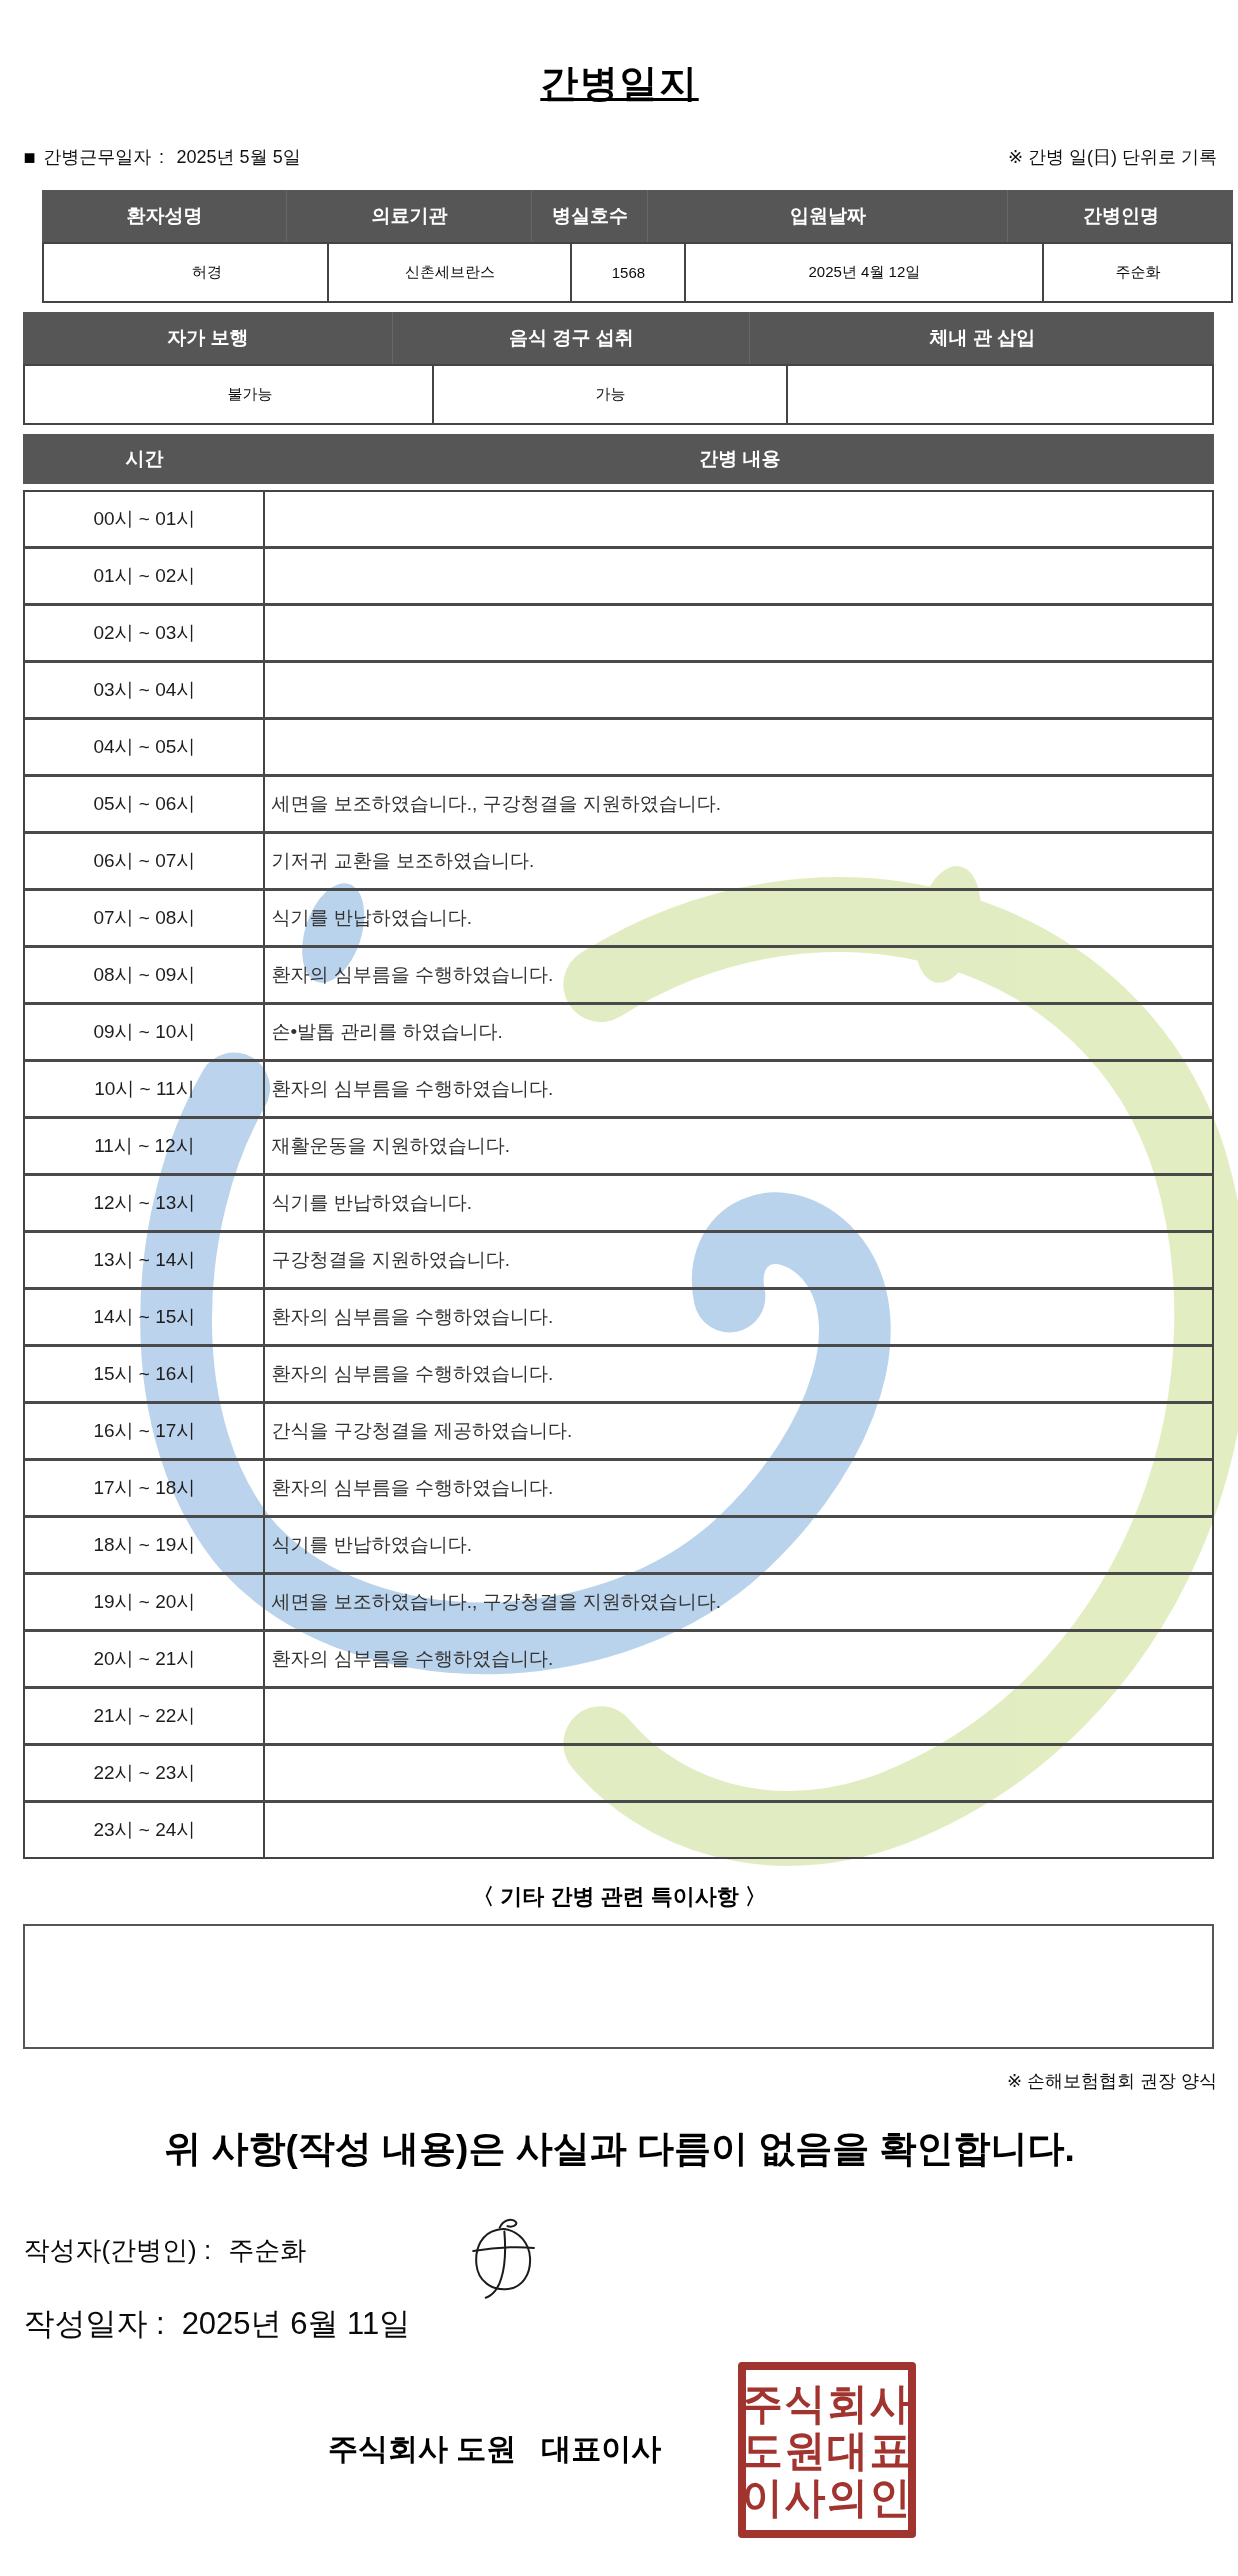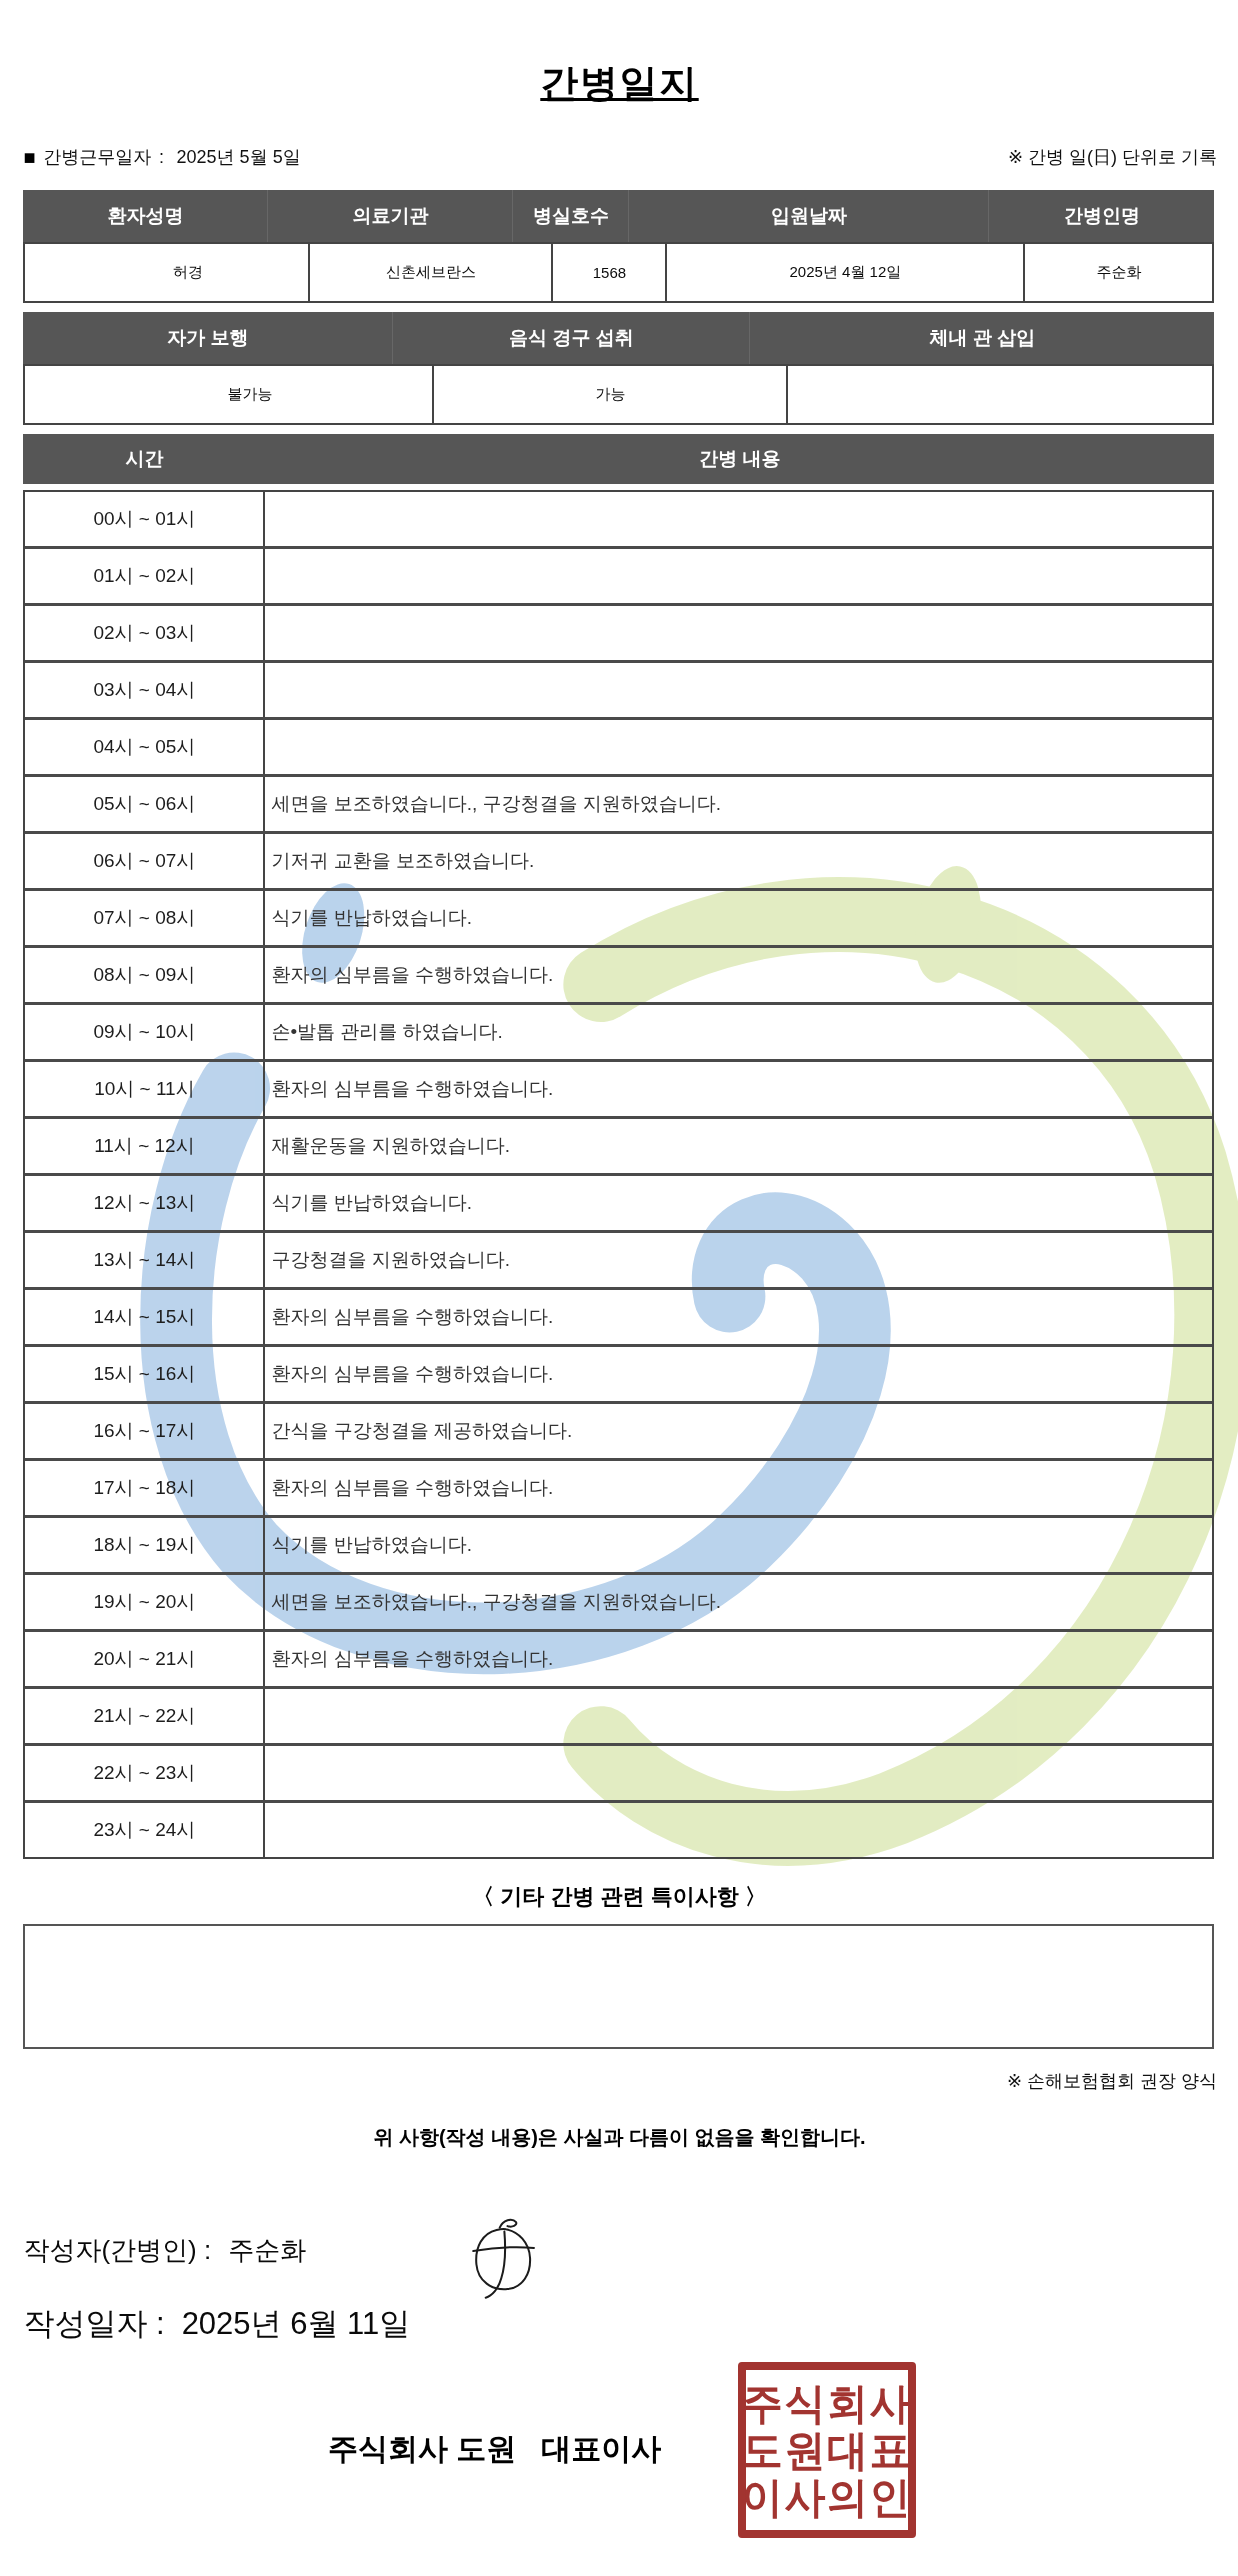--- a/index.html
+++ b/index.html
@@ -81,21 +81,21 @@
   .notes-box{
     position:absolute;left:23.4px;top:1924px;width:1191px;height:125px;
     border:2.3px solid #555;box-sizing:border-box;background:#fff;z-index:1;
     font-size:19px;color:#333;padding:7.8px;
   }
   .form-note{
     position:absolute;right:22px;top:2069px;font-size:18px;color:#111;z-index:1;
   }
   .confirmation{
     position:absolute;left:0;top:2124px;width:100%;text-align:center;
-    font-size:20px;font-weight:bold;color:#000;z-index:1;
+    font-size:37px;font-weight:bold;color:#000;z-index:1;
   }
   .writer-line{
     position:absolute;left:23.4px;top:2233px;font-size:26px;color:#0a0a0a;z-index:1;
     display:flex;gap:17px;align-items:baseline;
   }
   .date-line{
     position:absolute;left:23.4px;top:2303px;font-size:31px;color:#0a0a0a;z-index:1;
     display:flex;gap:17px;align-items:baseline;
   }
   .signature-doodle{position:absolute;left:467px;top:2216px;z-index:2;}
@@ -133,21 +133,21 @@
   <div class="meta-row">
     <div class="meta-left">
       <span class="square-bullet">■</span>
       <span>간병근무일자</span>
       <span>:</span>
       <span class="meta-date">2025년 5월 5일</span>
     </div>
     <div class="meta-right">※ 간병 일(日) 단위로 기록</div>
   </div>
 
-  <div class="grid-table" style="top:190px;">
+  <div class="grid-table" style="top:190px;margin-left:19px;">
     <div class="band">
       <div class="cell" style="width:245px">환자성명</div>
       <div class="cell" style="width:245px">의료기관</div>
       <div class="cell" style="width:116px">병실호수</div>
       <div class="cell" style="width:360px">입원날짜</div>
       <div class="cell" style="flex:1">간병인명</div>
     </div>
     <div class="vals">
       <div class="cell" style="width:243px">허경</div>
       <div class="cell" style="width:243px">신촌세브란스</div>

